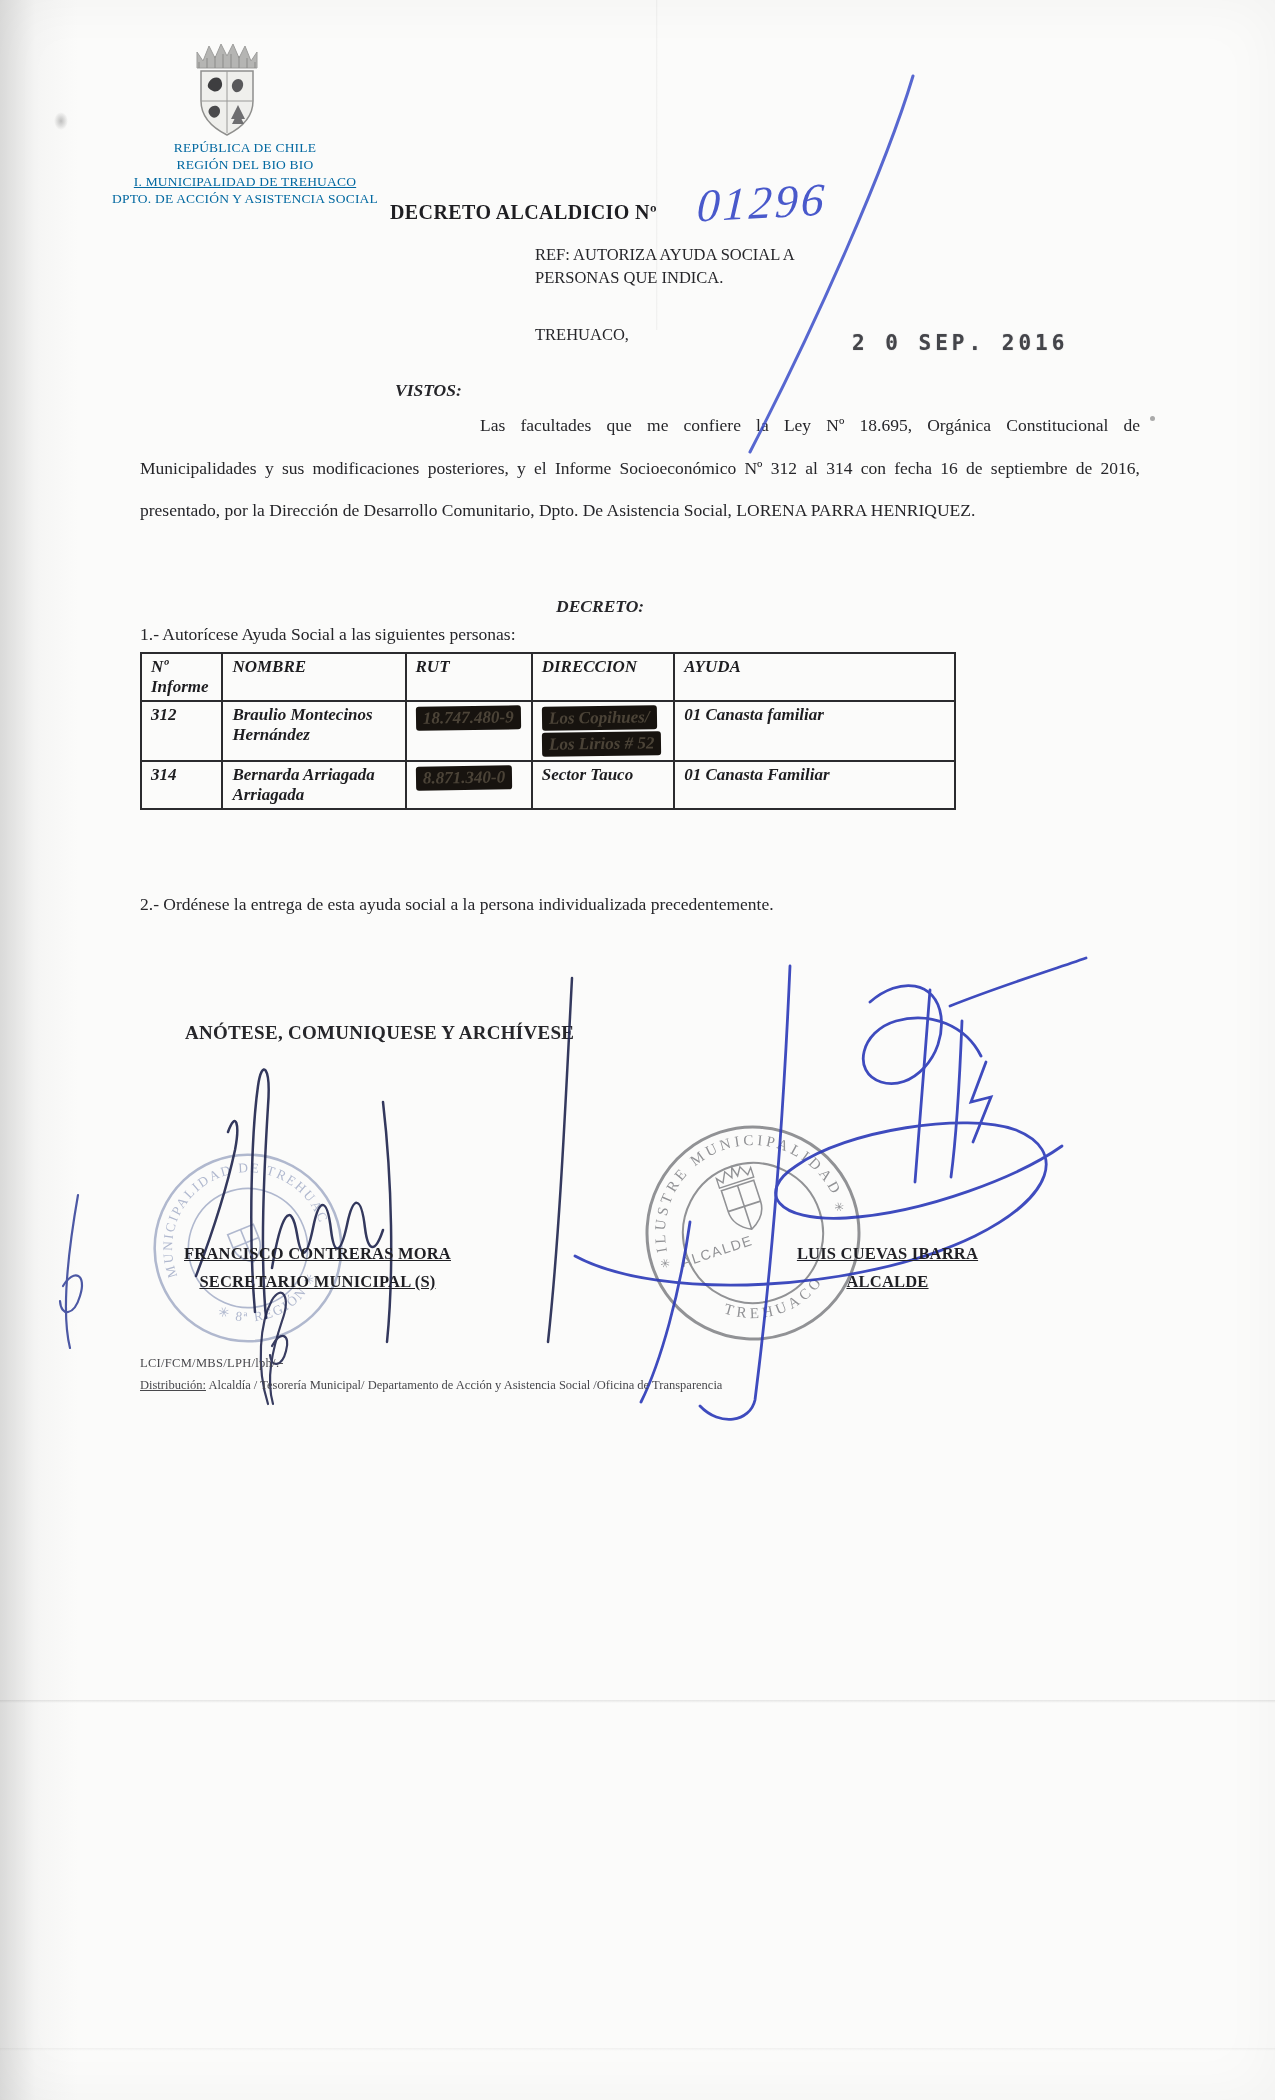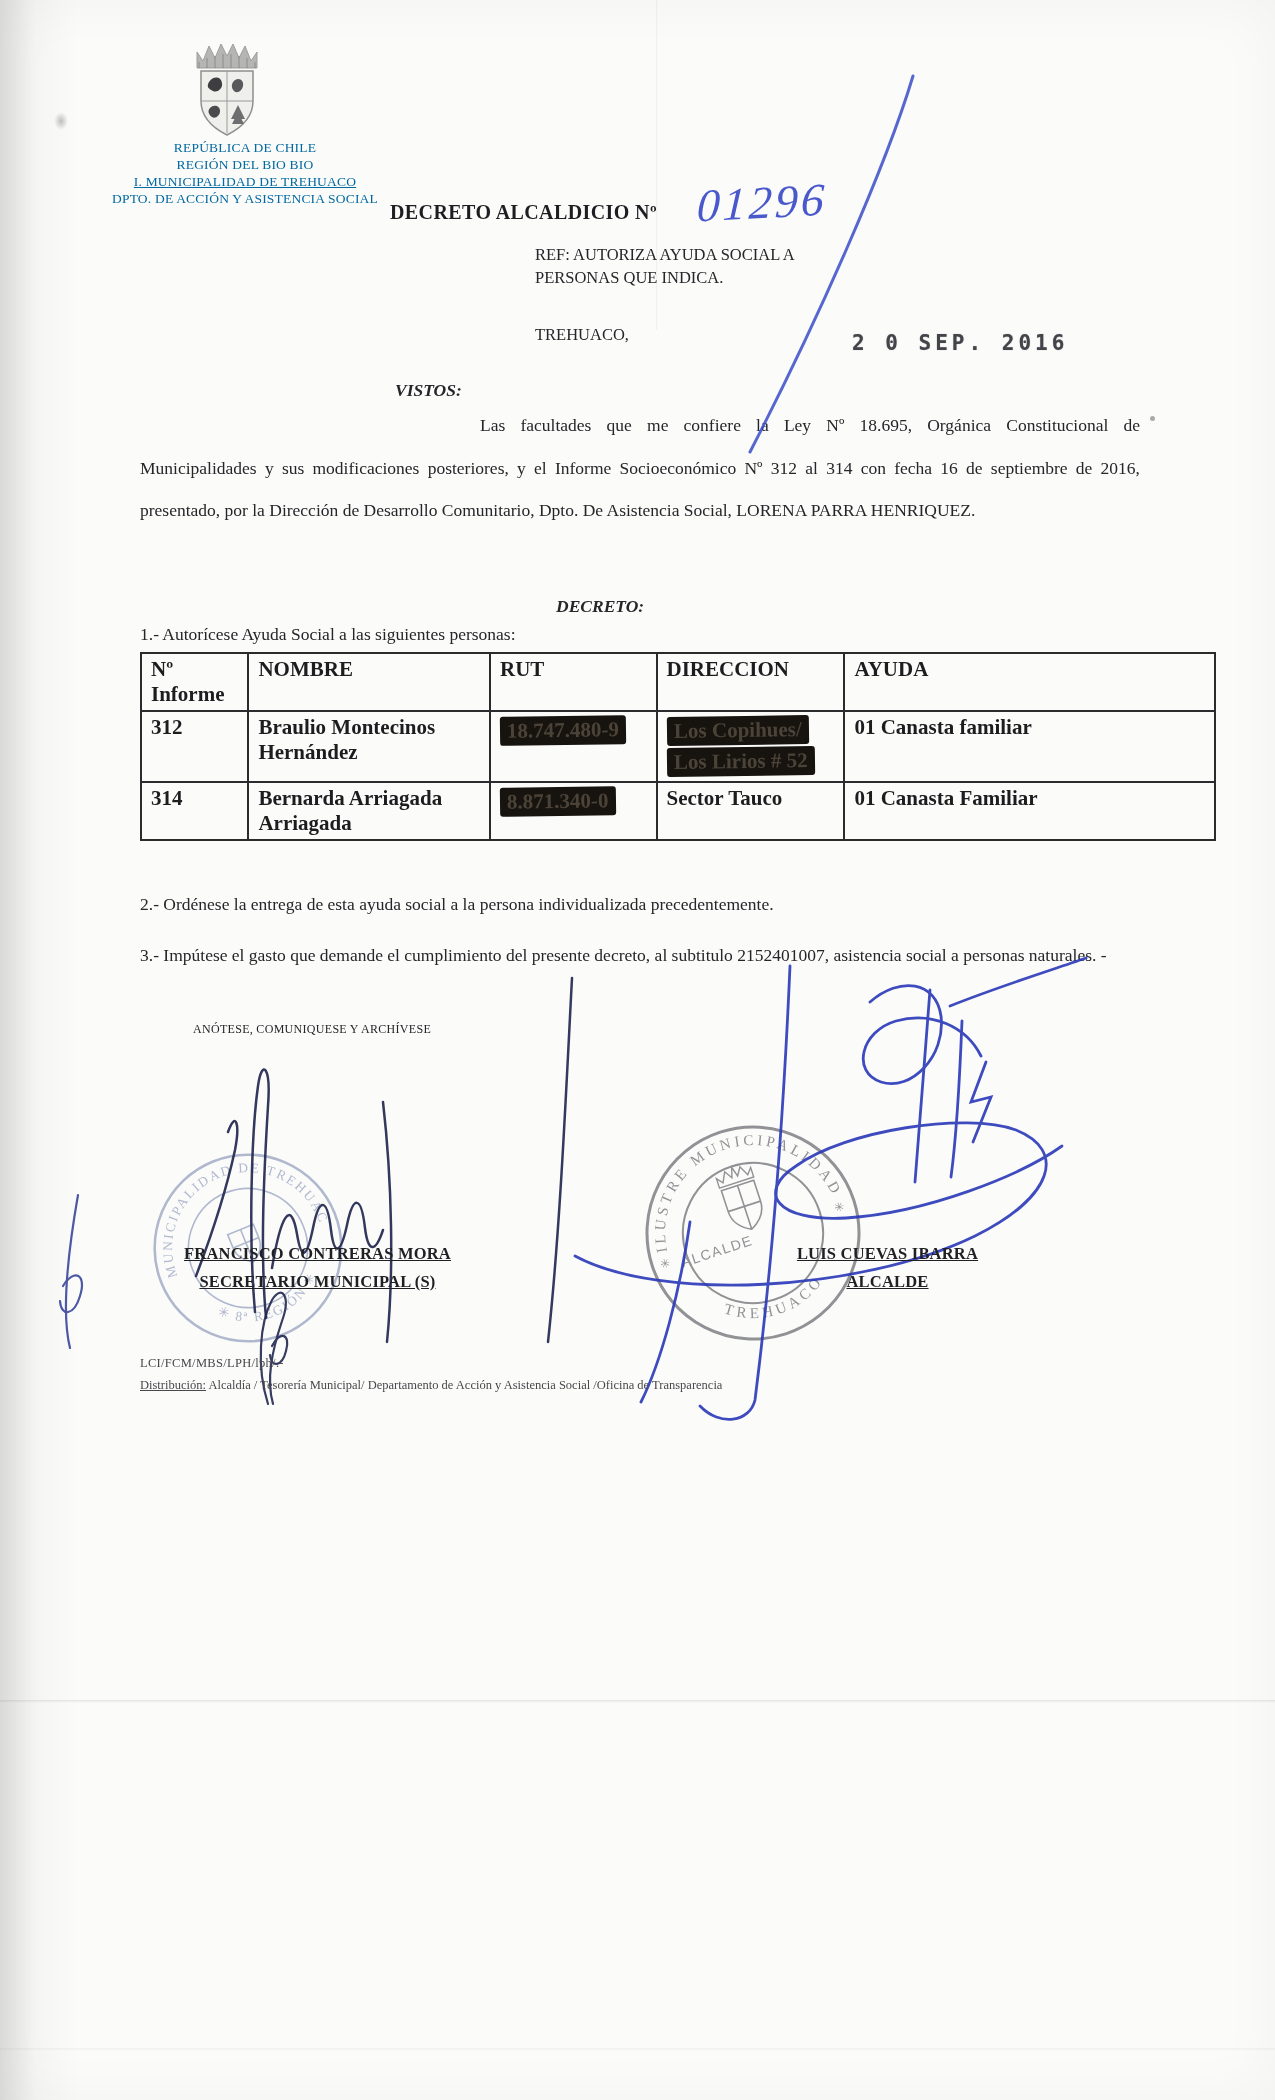--- a/index.html
+++ b/index.html
@@ -42,25 +42,25 @@
 
   
   .vistos-h { position:absolute; left:395px; top:380px; font-size:17.5px; font-weight:bold; font-style:italic; }
   .vistos-b { position:absolute; left:140px; top:404px; width:1000px; font-size:17.5px;
     line-height:42.5px; text-align:justify; text-indent:340px; }
   .decreto-h { position:absolute; left:556px; top:596px; font-size:17.5px; font-weight:bold; font-style:italic; }
   .item1 { position:absolute; left:140px; top:624px; font-size:17.5px; }
   .item2 { position:absolute; left:140px; top:894px; font-size:17.5px; }
   .item3 { position:absolute; left:140px; top:934px; width:1005px; font-size:17.5px;
     line-height:42px; text-align:justify; }
-  .closing { position:absolute; left:185px; top:1022px; font-size:12px; font-weight:normal; letter-spacing:.3px;margin-left:8px; }
-
-  
-  table.decree { position:absolute; left:140px; top:652px; width:1076px;
-    border-collapse:collapse; font-size:21px; font-weight:bold; color:#1d1d20; }
+  .closing { position:absolute; left:185px; top:1022px; font-size:19px; font-weight:bold; letter-spacing:.3px; }
+
+  
+  table.decree { position:absolute; left:140px; top:652px; width:816px;
+    border-collapse:collapse; font-size:17px; font-weight:bold; color:#1d1d20;font-style:italic; }
   table.decree th, table.decree td { border:2px solid #2b2b2e; padding:3px 9px; vertical-align:top; text-align:left; }
   th.c-informe, td.c-informe { text-align:center; }
   td.c-nombre { text-align:justify; }
   .redact { display:inline-block; background:#17130f; color:rgba(196,178,150,.30);
     padding:0 7px; border-radius:3px; transform:rotate(-.8deg); line-height:1.4; margin:1px 0; white-space:nowrap; }
 
   
   .sig-name { position:absolute; text-align:center; font-size:16.5px; font-weight:bold;
     line-height:28px; color:#1f1f24; letter-spacing:.2px;text-decoration:underline; }
   .sec-name { left:150px; top:1240px; width:335px; }
@@ -154,21 +154,20 @@
         <td class="c-informe">314</td>
         <td class="c-nombre">Bernarda Arriagada Arriagada</td>
         <td><span class="redact">8.871.340-0</span></td>
         <td>Sector Tauco</td>
         <td>01 Canasta Familiar</td>
       </tr>
     </tbody>
   </table>
 
   <div class="item2">2.- Ordénese la entrega de esta ayuda social a la persona individualizada precedentemente.</div>
-  <div class="item3">3.- Impútese el gasto que demande el cumplimiento del presente decreto, al subtitulo 2152401007, asistencia social a personas naturales. -</div>
   <div class="closing">ANÓTESE, COMUNIQUESE Y ARCHÍVESE</div>
 
   <svg class="stamp stamp-sec" width="200" height="200" viewBox="0 0 195 195">
     <g transform="rotate(-22 97.5 97.5)" stroke="#97a2c0" fill="none" opacity="0.75">
       <circle cx="97.5" cy="97.5" r="91" stroke-width="2.5"></circle>
       <circle cx="97.5" cy="97.5" r="58" stroke-width="1.6"></circle>
       <path id="stampL-top" d="M 23.5,97.5 A 74,74 0 0 1 171.5,97.5" stroke="none"></path>
       <path id="stampL-bot" d="M 26,97.5 A 71.5,71.5 0 0 0 169,97.5" stroke="none"></path>
       <path d="M 84,78 h27 v14 c0,11 -8,17 -13.5,20 c-5.5,-3 -13.5,-9 -13.5,-20 z M 97.5,78 v33 M 84,92 h27" stroke="#97a2c0" stroke-width="1.6"></path>
       <text font-family="Liberation Serif, serif" font-size="13" letter-spacing="2" fill="#97a2c0" stroke="none">

